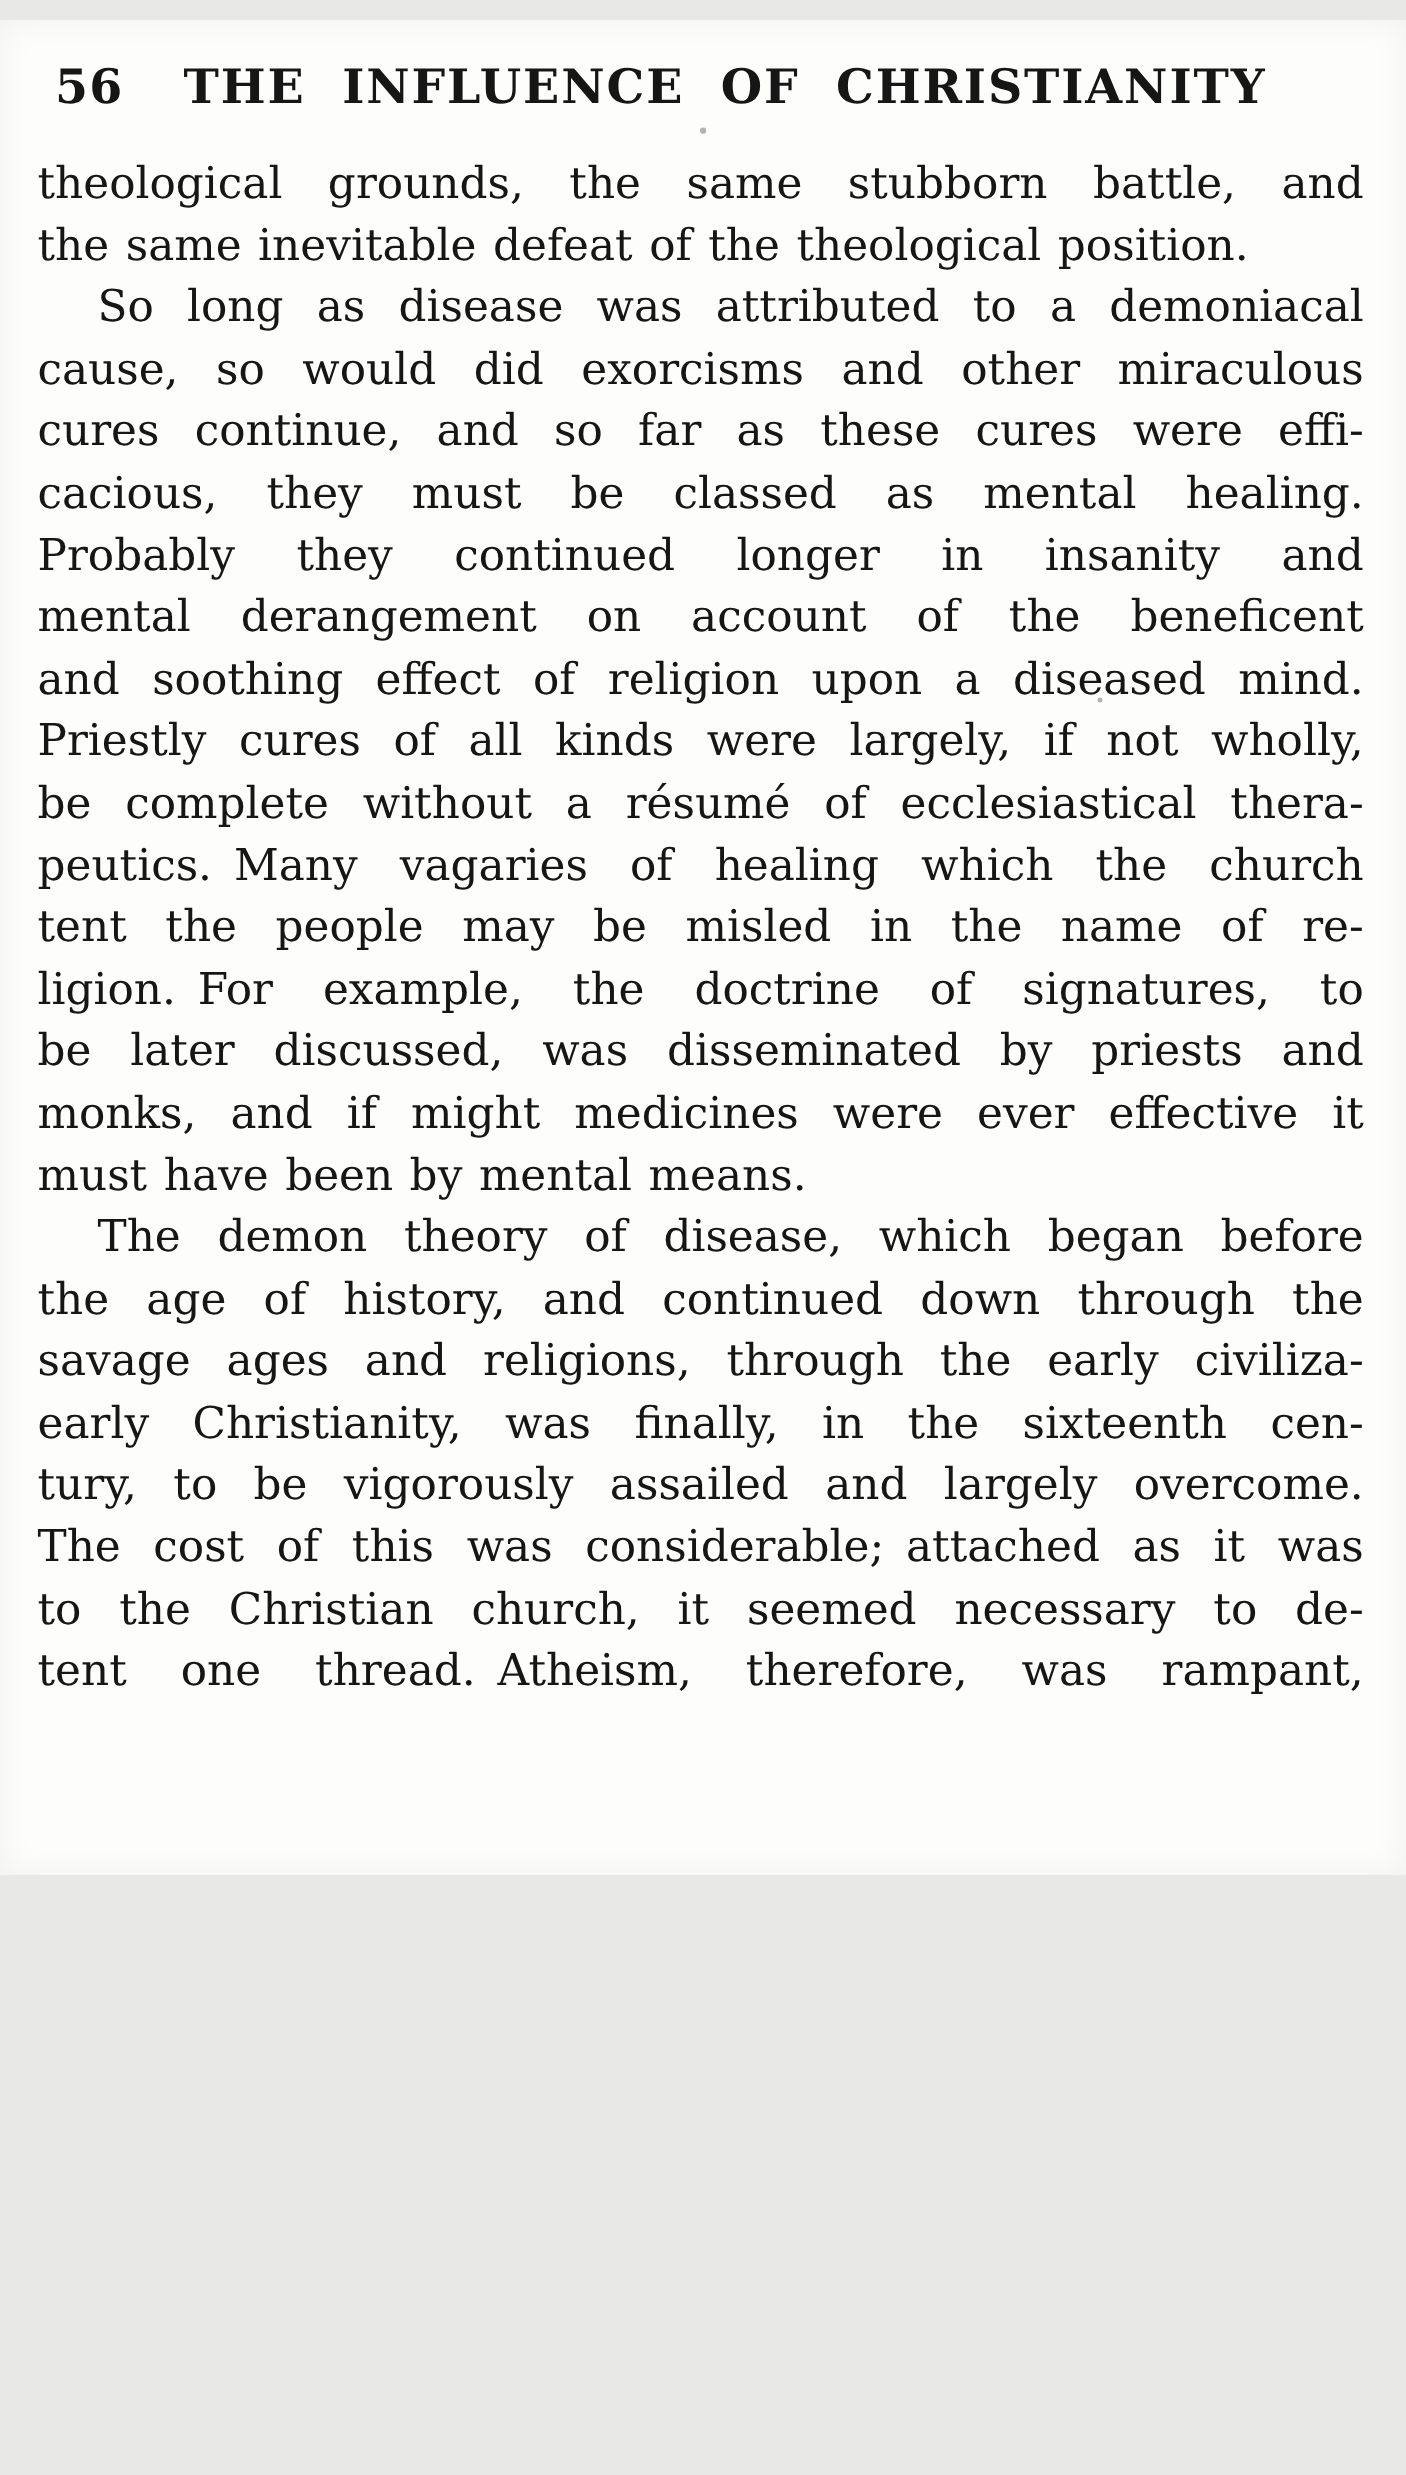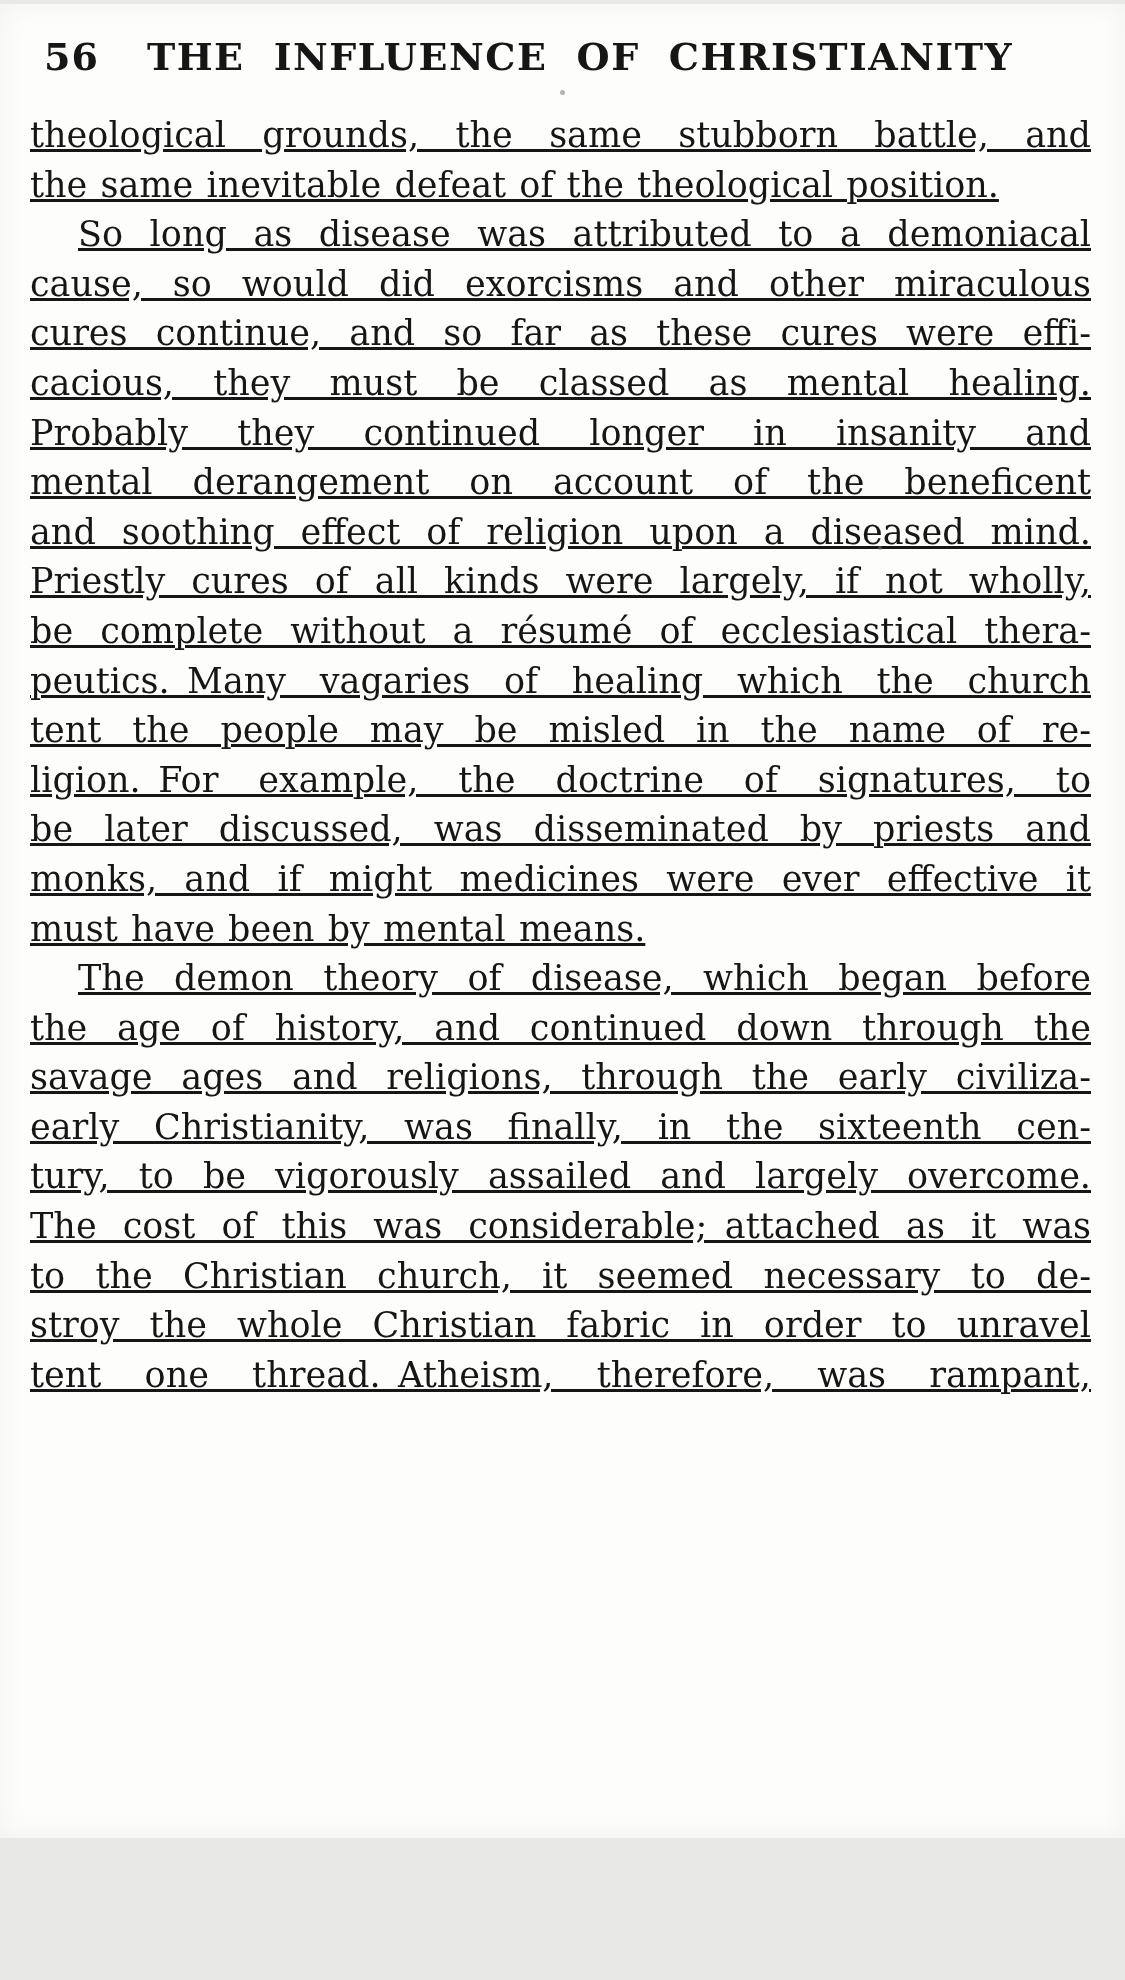--- a/index.html
+++ b/index.html
@@ -3,22 +3,22 @@
 <meta charset="utf-8">
 <style>
   html, body {
     margin: 0;
     padding: 0;
     background: #e8e8e6;
   }
   .page {
     position: relative;
     width: 1125px;
-    height: 1834px;
-    margin: 4px auto;
+    height: 1484px;
+    margin: 16px auto;
     background: #fdfdfb;
     color: #161616;
     font-family: "DejaVu Serif", "Liberation Serif", serif;
     overflow: hidden;
     box-shadow: inset 0 0 28px rgba(0,0,0,0.05);
   }
   .running-head {
     display: flex;
     align-items: baseline;
     padding: 30px 42px 0 44px;
@@ -39,21 +39,20 @@
     margin-top: 32px;
     font-size: 35px;
     line-height: 49.6px;
   }
   .paragraph {
     margin: 0;
   }
   .line {
     text-align: left;
     word-spacing: 0.06em;
-    text-decoration: underline;
   }
   .line.just {
     text-align: justify;
     text-align-last: justify;
   }
   .line.indent {
     text-indent: 48px;
   }
   .speck {
     position: absolute;
@@ -96,20 +95,19 @@
         <div class="line">must have been by mental means.</div>
       </div>
       <div class="paragraph">
         <div class="line indent just">The demon theory of disease, which began before</div>
         <div class="line just">the age of history, and continued down through the</div>
         <div class="line just">savage ages and religions, through the early civiliza-</div>
         <div class="line just">early Christianity, was finally, in the sixteenth cen-</div>
         <div class="line just">tury, to be vigorously assailed and largely overcome.</div>
         <div class="line just">The cost of this was considerable; attached as it was</div>
         <div class="line just">to the Christian church, it seemed necessary to de-</div>
-        <div class="line just">stroy the whole Christian fabric in order to unravel</div>
         <div class="line just">tent one thread. Atheism, therefore, was rampant,</div>
       </div>
     </main>
 
   <span class="speck speck-1"></span>
   <span class="speck speck-2"></span>
 </div>
 
 </body></html>

